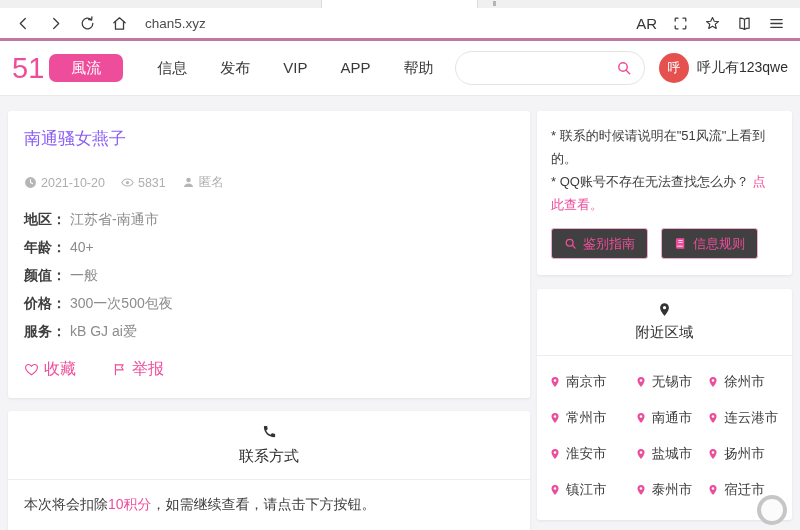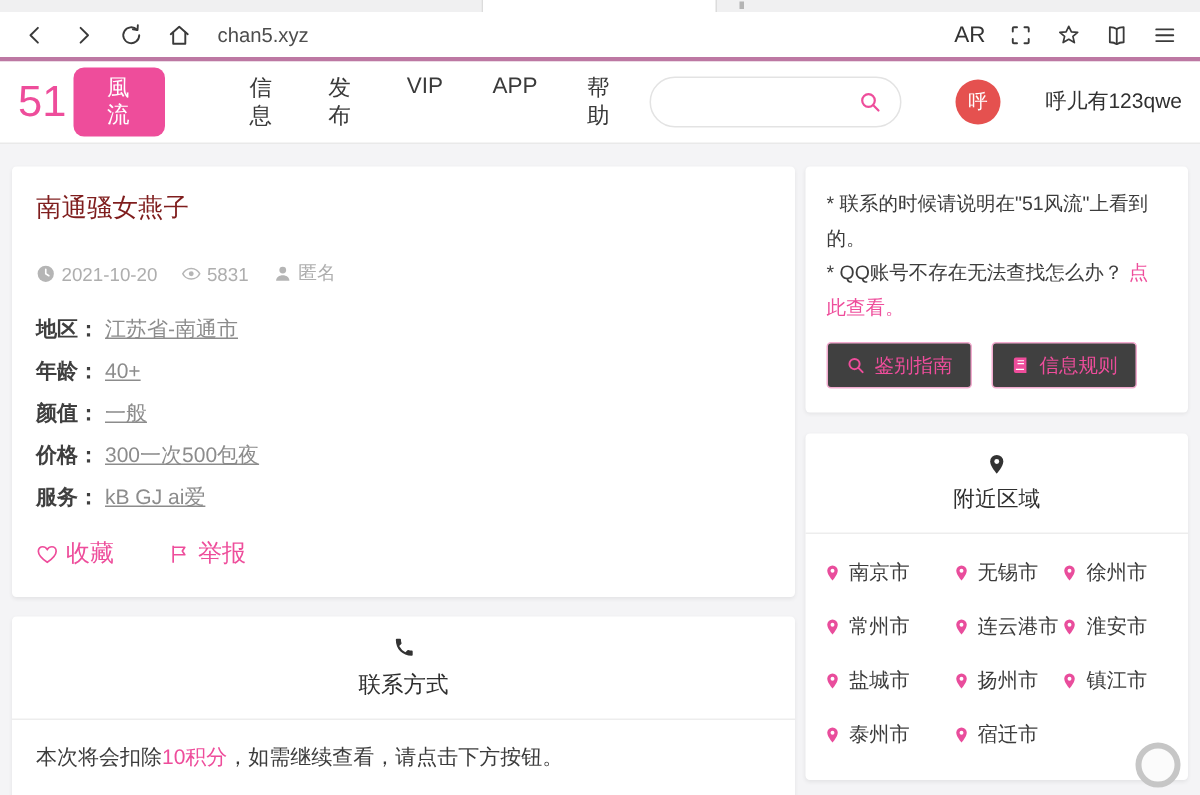--- a/index.html
+++ b/index.html
@@ -19,21 +19,21 @@
   .tb-icon { width:17px; height:17px; color:#3a3a3a; cursor:pointer; flex:none; }
   .tb-left > * { margin-right:15px; }
   .tb-left { display:flex; align-items:center; }
   .url-text { font-size:13.5px; color:#4d4d4d; cursor:pointer; margin-left:2px; }
   .tb-right { margin-left:auto; display:flex; align-items:center; gap:15px; }
   .ar-label { font-size:15px; color:#333; cursor:pointer; }
   .chrome-divider { height:3px; background:#bd78a3; }
 
   
   .site-header { height:55px; background:#fff; border-bottom:1px solid #e9e9e9;
-    display:flex; align-items:center; padding:0 12px;gap:22px; }
+    display:flex; align-items:center; padding:0 12px; }
   .logo { display:flex; align-items:center; cursor:pointer; }
   .logo-51 { font-size:29px; color:#ee4d9b; line-height:1; }
   .logo-badge { margin-left:5px; background:#ee4d9b; color:#fff; font-size:15px;
     padding:5px 22px; border-radius:7px; line-height:1.2; }
   .nav { display:flex; margin-left:34px; gap:33px; }
   .nav-item { font-size:15px; color:#3a3a3a; cursor:pointer; text-decoration:none; padding:4px 0; }
   .search { margin-left:auto; margin-right:14px; width:190px; height:34px;
     border:1px solid #e3e3e3; border-radius:17px; position:relative; background:#fff; }
   .search input { width:100%; height:100%; border:none; outline:none; background:transparent;
     border-radius:17px; padding:0 36px 0 14px; font-size:13px; color:#333;
@@ -45,29 +45,29 @@
   .username { font-size:14px; color:#2f2f2f; margin-left:8px; cursor:pointer; white-space:nowrap; }
 
   
   .page { display:flex; align-items:flex-start; gap:7px; padding:15px 8px 0; }
   .col-left { flex:1; min-width:0; }
   .col-right { width:255px; flex:none; }
   .card { background:#fff; border-radius:3px; box-shadow:0 1px 3px rgba(0,0,0,.07); }
 
   
   .listing-card { padding:16px 16px 4px; margin-bottom:13px; }
-  .listing-title { font-size:17px; color:#7f1d1d; font-weight:400; }
+  .listing-title { font-size:17px; color:#8b5cf6; font-weight:400; }
   .listing-meta { margin-top:24px; display:flex; align-items:center; gap:16px;
     color:#aeaeae; font-size:12.5px; }
   .meta-item { display:flex; align-items:center; gap:4px; }
   .meta-icon { width:13px; height:13px; color:#b5b5b5; }
   .fields { margin-top:18px; }
   .field-row { margin-bottom:8px; font-size:14px; line-height:20px; }
   .field-label { font-weight:700; color:#3f3f3f; margin-right:4px; }
-  .field-value { color:#8c8c8c;text-decoration:underline; }
+  .field-value { color:#8c8c8c; }
   .listing-actions { display:flex; align-items:center; gap:36px; padding:10px 0 14px; margin-top:2px; }
   .action { display:flex; align-items:center; gap:5px; color:#ee4d9b; font-size:16px; cursor:pointer; }
   .action-icon { width:15px; height:15px; color:#ee4d9b; }
 
   
   .card-header { display:flex; align-items:center; gap:8px; padding:13px 16px;
     border-bottom:1px solid #ededed; font-size:15px; color:#2f2f2f;flex-direction:column; }
   .hdr-icon { width:15px; height:15px; color:#333; }
   .contact-body { padding:16px; }
   .contact-text { font-size:14px; color:#3c3c3c; }
@@ -324,20 +324,27 @@
 
           <a class="city">
             <svg class="pin-sm" viewBox="0 0 24 24">
               <path d="M12 2a7 7 0 0 0-7 7c0 5.2 7 13 7 13s7-7.8 7-13a7 7 0 0 0-7-7z" fill="currentColor"></path>
               <circle cx="12" cy="9" r="2.6" fill="#fff"></circle>
             </svg>
             <span>常州市</span>
           </a>
 
 
+          <a class="city">
+            <svg class="pin-sm" viewBox="0 0 24 24">
+              <path d="M12 2a7 7 0 0 0-7 7c0 5.2 7 13 7 13s7-7.8 7-13a7 7 0 0 0-7-7z" fill="currentColor"></path>
+              <circle cx="12" cy="9" r="2.6" fill="#fff"></circle>
+            </svg>
+            <span>南通市</span>
+          </a>
 
           <a class="city">
             <svg class="pin-sm" viewBox="0 0 24 24">
               <path d="M12 2a7 7 0 0 0-7 7c0 5.2 7 13 7 13s7-7.8 7-13a7 7 0 0 0-7-7z" fill="currentColor"></path>
               <circle cx="12" cy="9" r="2.6" fill="#fff"></circle>
             </svg>
             <span>连云港市</span>
           </a>
 
           <a class="city">

